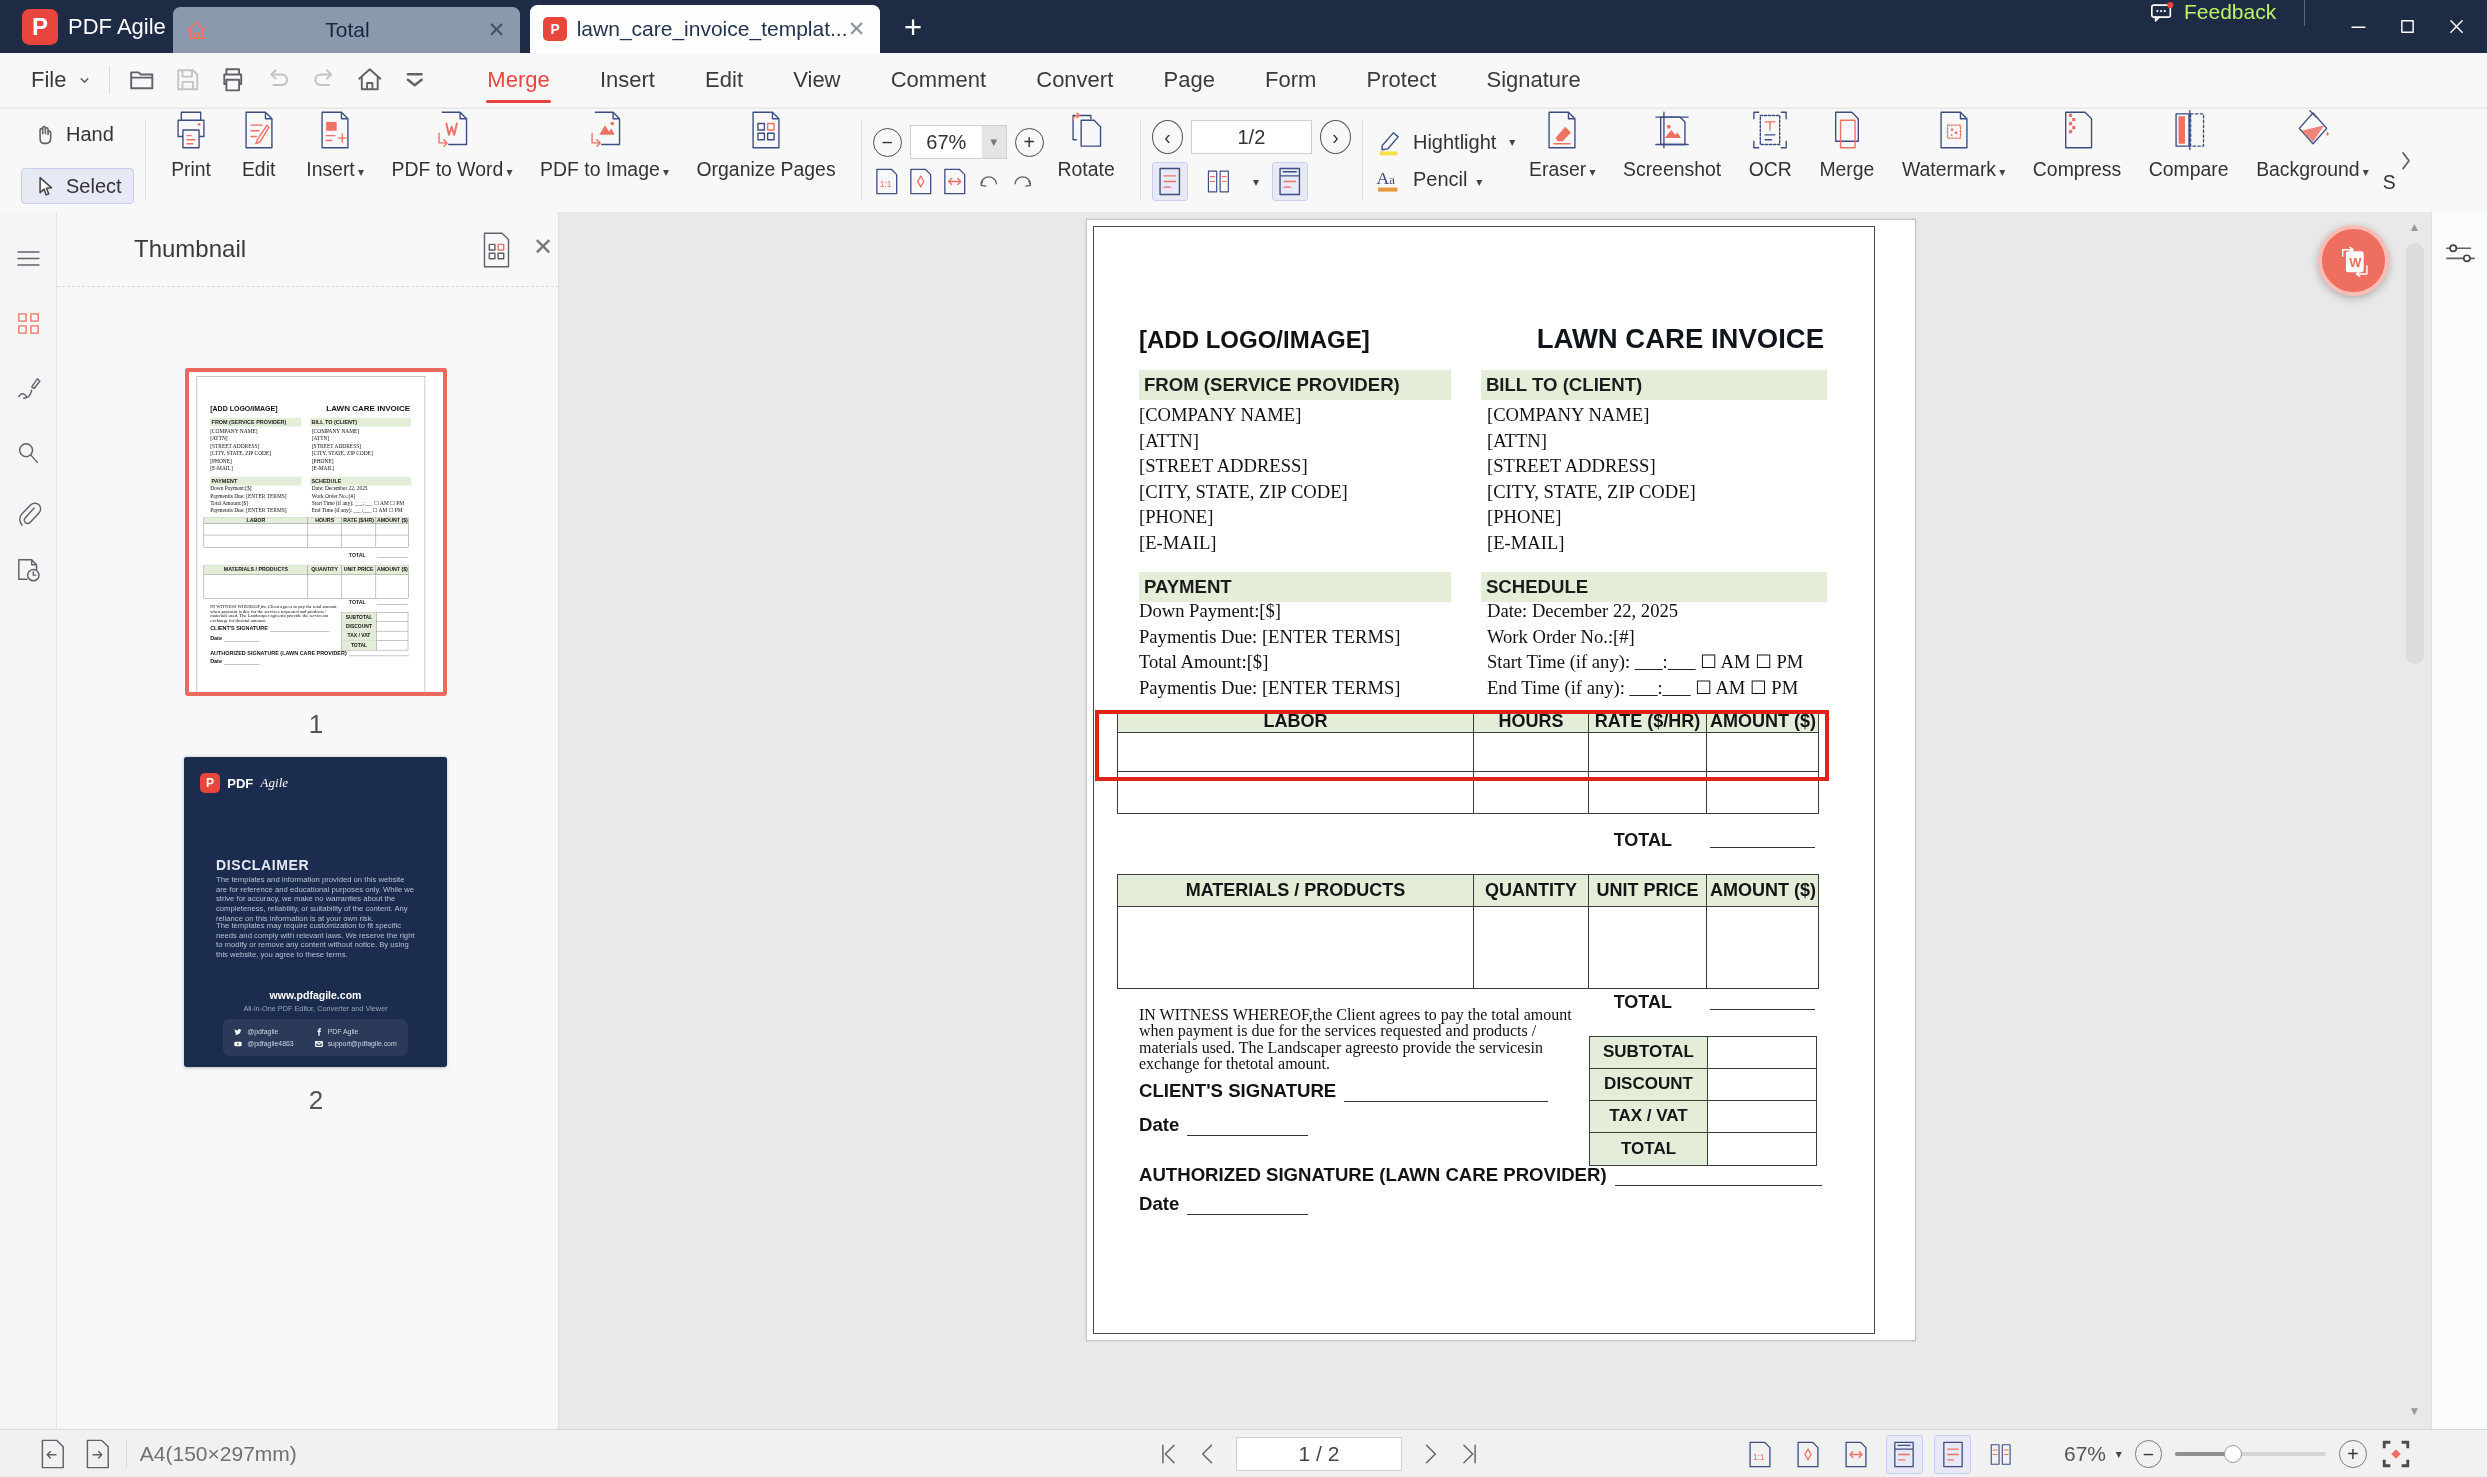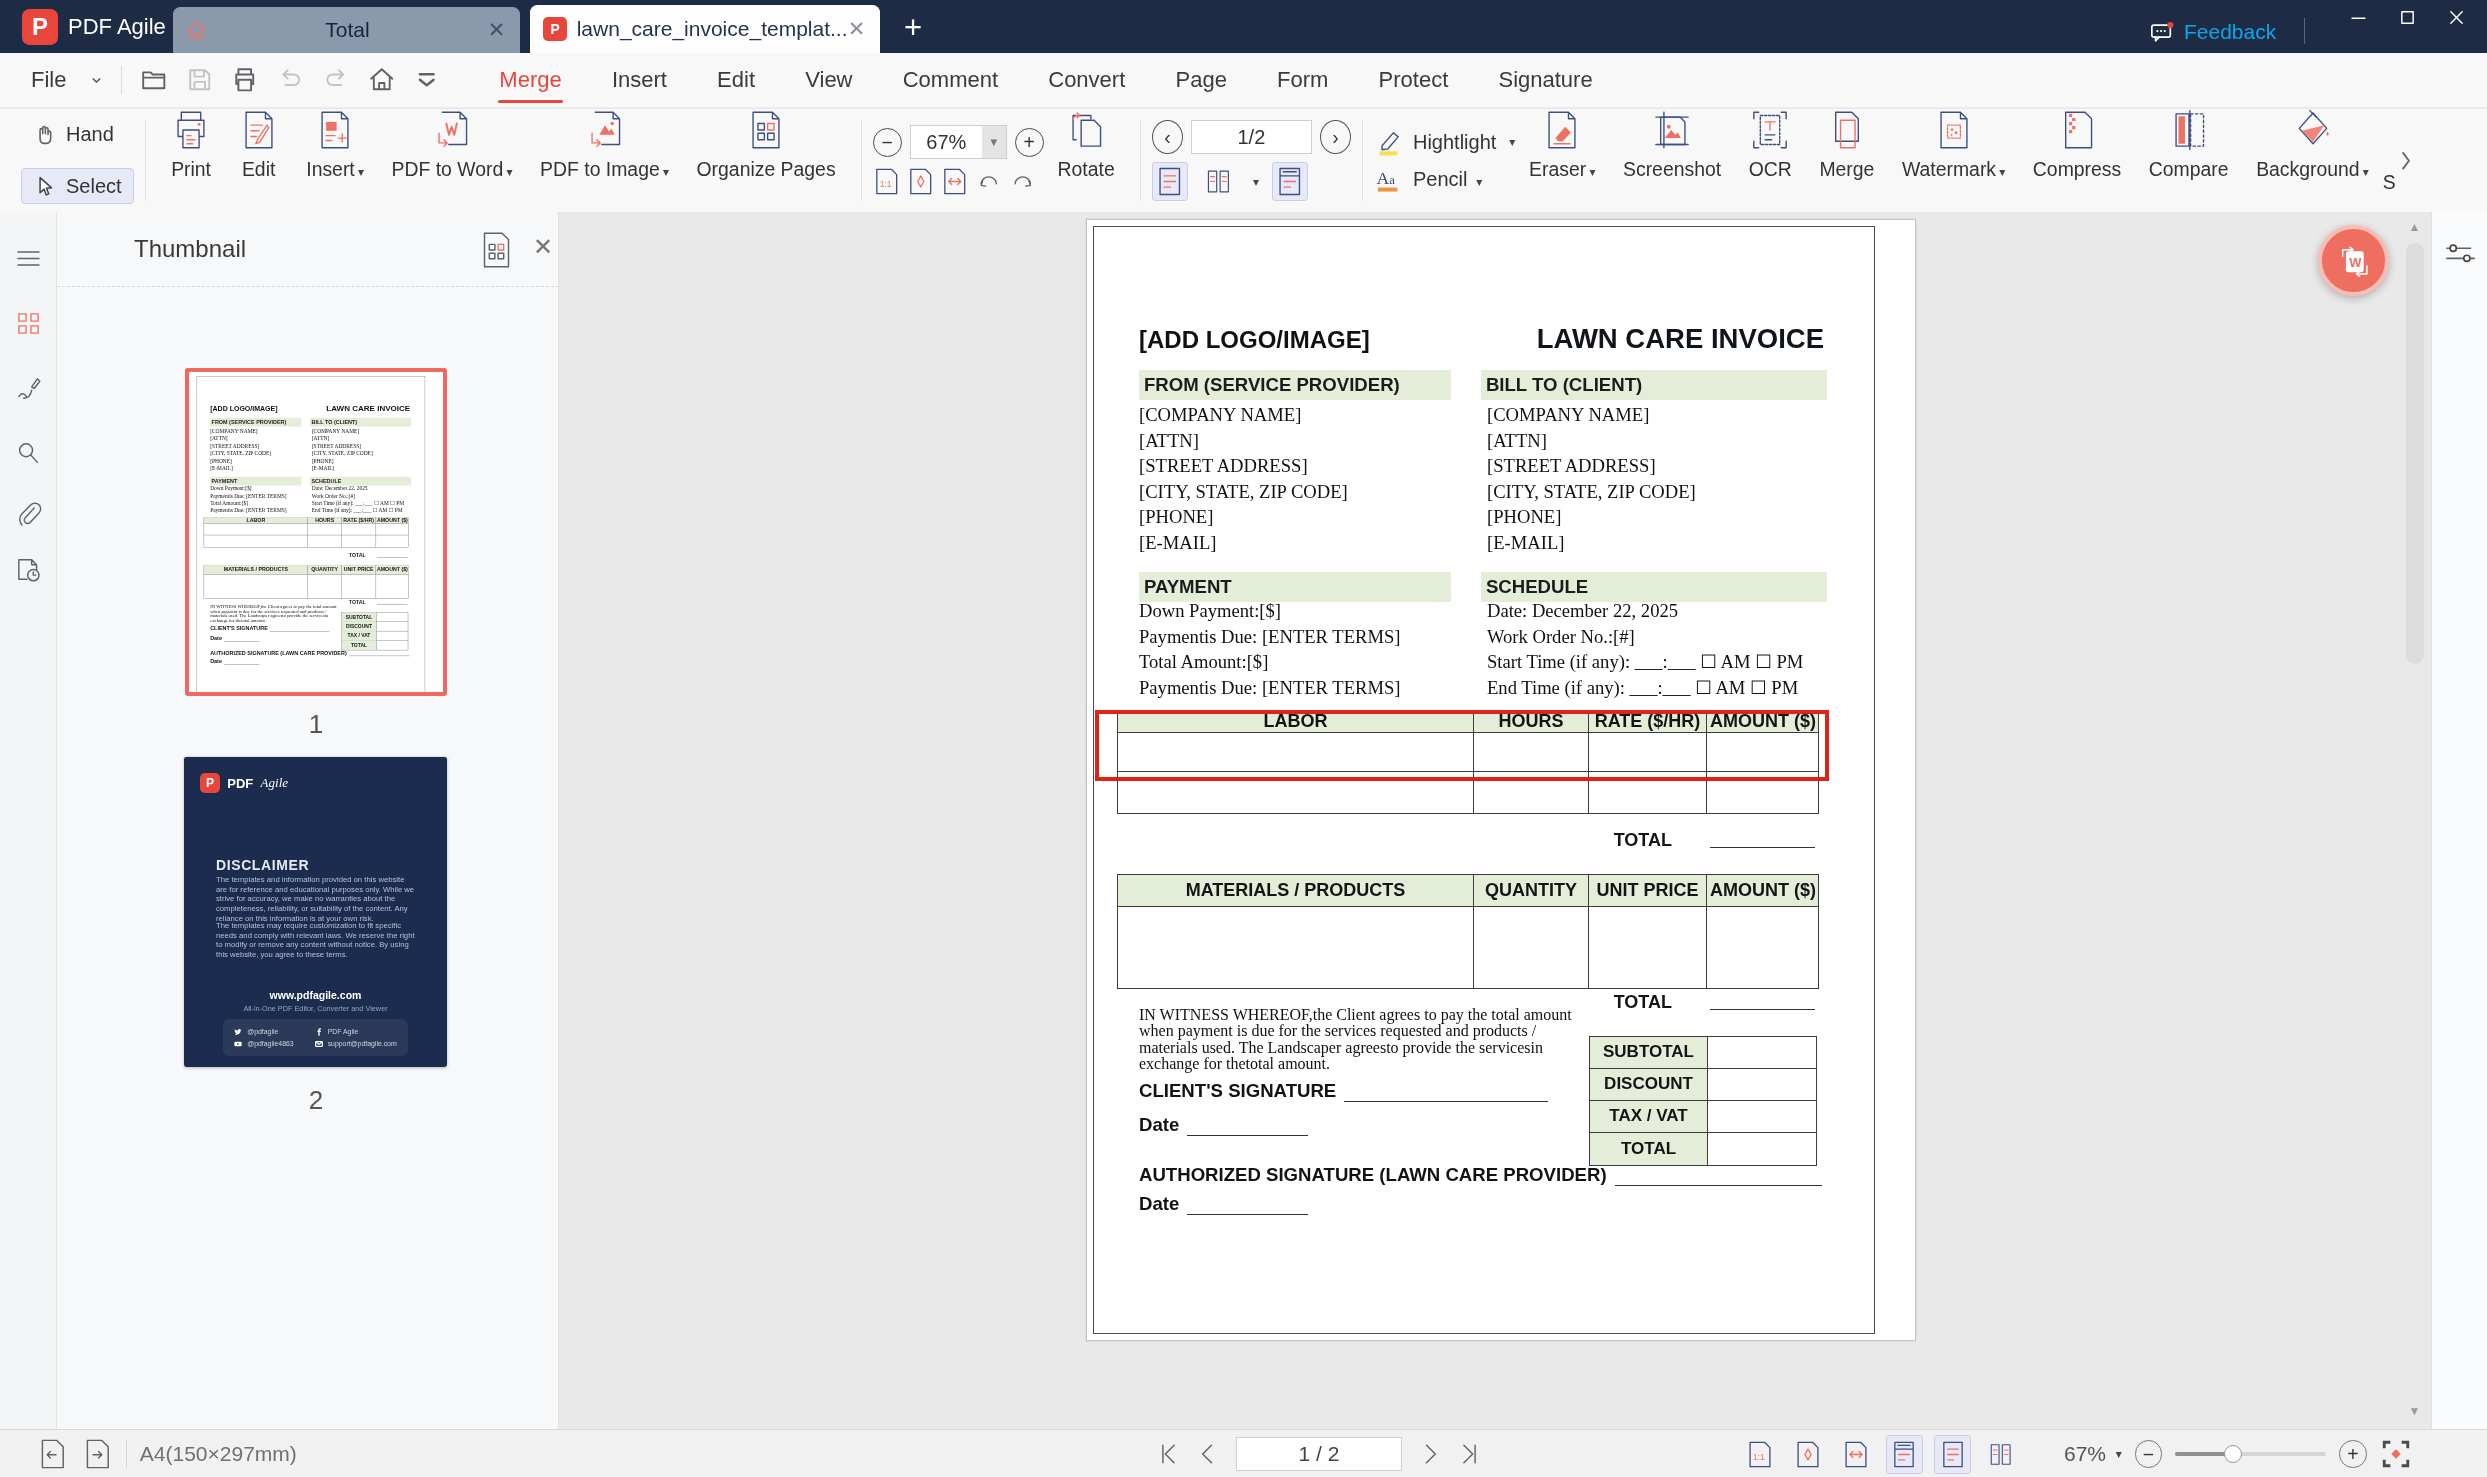--- a/index.html
+++ b/index.html
@@ -24,30 +24,30 @@
   .tab{position:absolute;top:6.5px;height:47px;border-radius:7.3px 7.3px 0 0;display:flex;align-items:center;font-size:21px;}
   .tab-start{left:173px;width:347px;background:#8b99ac;color:#16263f;}
   .tab-active{left:530px;width:350px;top:4.9px;height:49px;background:#fdfdfd;color:#24344f;}
   .tab .x{margin-left:auto;margin-right:14.6px;font-size:21px;color:#41506a;}
   .tab-active .x{color:#8a8f99;}
   .tab-label-center{flex:1;text-align:center;}
   .tab-doc-ic{width:24px;height:24px;border-radius:4.9px;background:#e8453c;margin:0 9.7px 0 13px;
               display:flex;align-items:center;justify-content:center;color:#fff;font-size:13.8px;font-weight:bold;}
   .newtab{position:absolute;left:895px;top:9.7px;width:36px;height:36px;color:#fff;font-size:31px;font-weight:200;
           display:flex;align-items:center;justify-content:center;}
-  .tb-right{position:absolute;right:0;top:0;height:44px;display:flex;align-items:flex-end;color:#0ea5e9;}
+  .tb-right{position:absolute;right:0;top:0;height:44px;display:flex;align-items:flex-start;color:#bef264;}
   .fb{display:flex;align-items:center;gap:9.7px;font-size:21px;margin-right:27.5px;position:relative;}
   .tb-div{width:0.8px;height:26px;background:#55657f;margin-right:29px;}
   .winbtn{width:49px;height:53px;display:flex;align-items:center;justify-content:center;font-size:21px;color:#fff;}
   .winbtn svg{width:21px;height:21px;}
 
   
   .menubar{position:absolute;left:0;top:53px;width:2487px;height:55px;background:#f8f8f8;
            display:flex;align-items:center;border-bottom:0.8px solid #ededed;}
-  .file-group{display:flex;align-items:center;gap:24px;margin-left:31px;font-size:22px;color:#3a3a3a;}
+  .file-group{display:flex;align-items:center;gap:12px;margin-left:31px;font-size:22px;color:#3a3a3a;}
   .m-div{width:0.8px;height:27.5px;background:#dcdcdc;margin:0 18px;}
   .qicons{display:flex;align-items:center;gap:18px;}
   .qicons svg{width:27.5px;height:27.5px;}
   .dim{opacity:.35;}
   .menu-items{display:flex;align-items:center;gap:47px;margin-left:57px;font-size:22px;color:#3a3a3a;}
   .menu-item{position:relative;padding:11.3px 1.6px;}
   .menu-item.active{color:#e8453c;}
   .menu-item.active::after{content:"";position:absolute;left:0;right:0;bottom:1.6px;height:3.2px;background:#e8453c;border-radius:1.6px;}
   .searchpill{position:absolute;left:1613px;top:62px;width:258px;height:37px;border-radius:18.6px;background:#e9eaf0;
               display:flex;align-items:center;padding:0 13px;gap:8px;}

